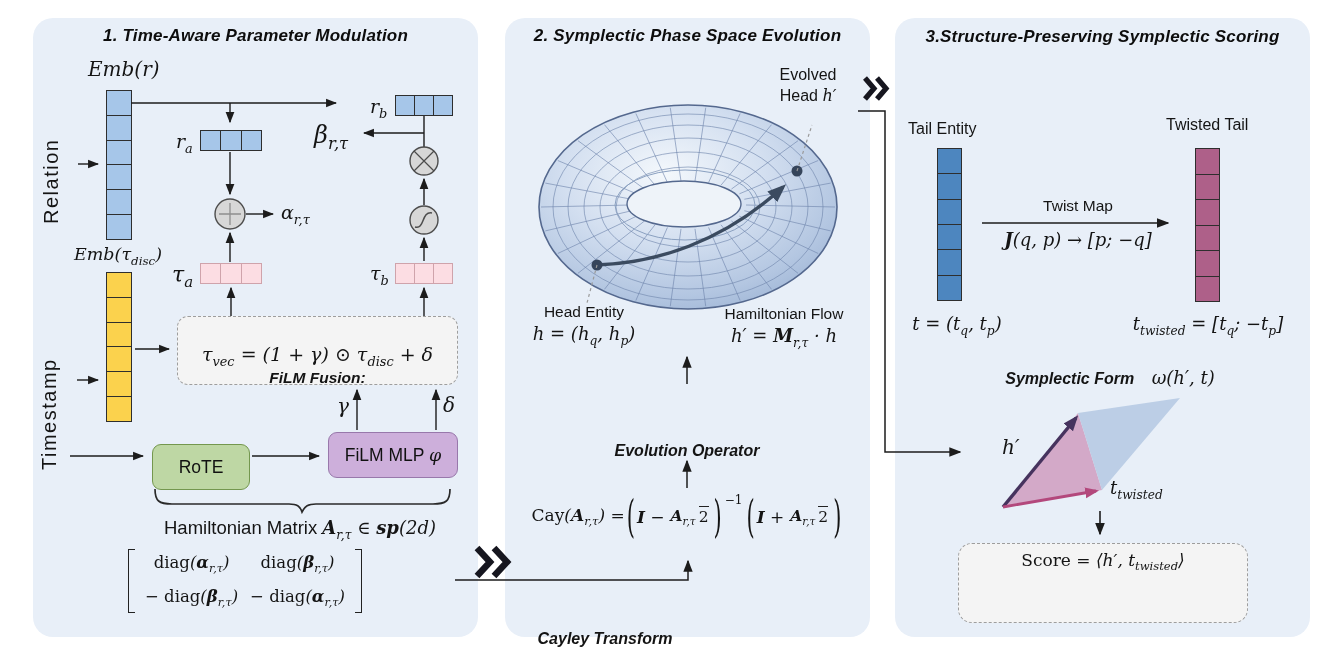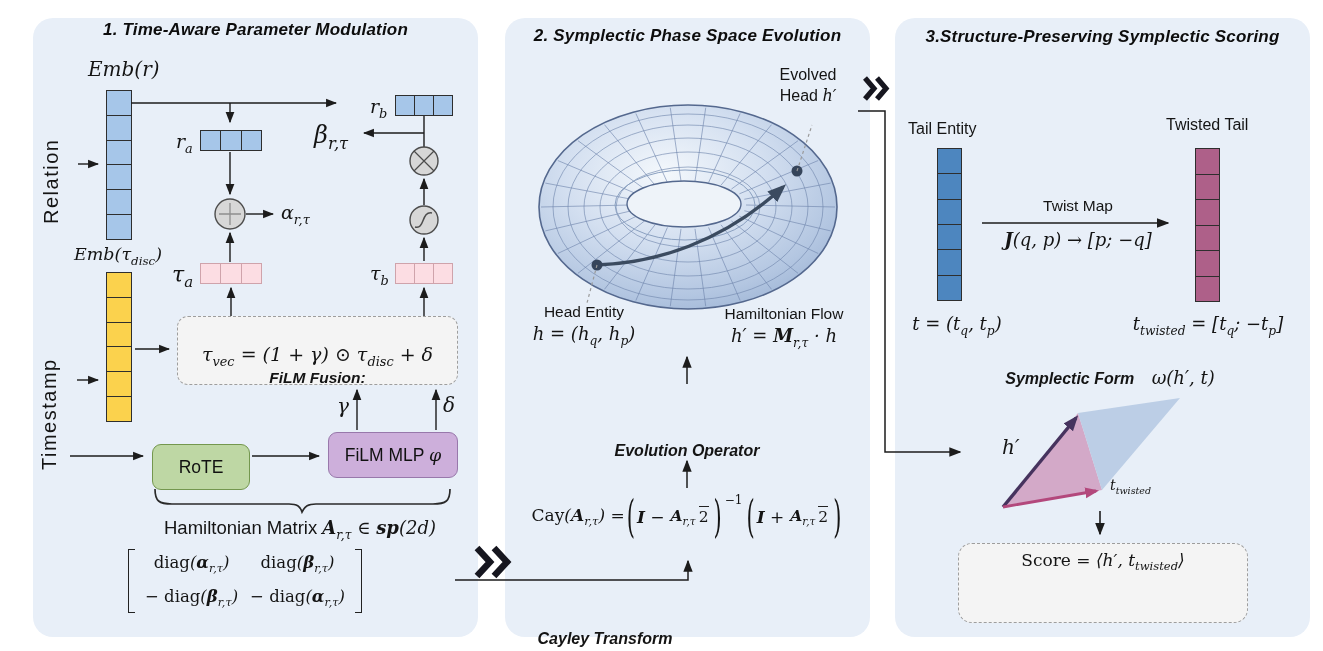--- a/index.html
+++ b/index.html
@@ -65,21 +65,21 @@
 </style>
 </head>
 <body>
 
 <div class="canvas">
 
   <div class="panel" id="panel1"></div>
   <div class="panel" id="panel2"></div>
   <div class="panel" id="panel3"></div>
 
-  <div class="lbl title ctr" style="left:35px;top:20px;width:441px;">1. Time-Aware Parameter Modulation</div>
+  <div class="lbl title ctr" style="left:35px;top:26px;width:441px;">1. Time-Aware Parameter Modulation</div>
 
   <div class="lbl math" style="left:88px;top:57px;font-size:20px;">Emb(r)</div>
   <div class="lbl vert sans" style="left:40px;top:128px;height:96px;">Relation</div>
   <div class="vec v c-relblue" style="left:106px;top:90px;width:26px;height:150px;">
       <div class="cell"></div>
       <div class="cell"></div>
       <div class="cell"></div>
       <div class="cell"></div>
       <div class="cell"></div>
       <div class="cell"></div>
@@ -224,21 +224,21 @@
 
   <div class="lbl math ctr" style="left:897px;top:313px;width:120px;font-size:18px;">t = (t<sub>q</sub>, t<sub>p</sub>)</div>
   <div class="lbl math ctr" style="left:1118px;top:313px;width:180px;font-size:18px;">t<sub>twisted</sub> = [t<sub>q</sub>; −t<sub>p</sub>]</div>
 
   <div class="lbl ctr" style="left:970px;top:367px;width:280px;">
     <span class="bt" style="font-size:16px;">Symplectic Form</span>
     <span class="math" style="font-size:18px;margin-left:13px;">ω(h′, t)</span>
   </div>
 
   <div class="lbl math" style="left:1002px;top:435px;font-size:20px;">h′</div>
-  <div class="lbl math" style="left:1110px;top:477px;font-size:14px;">t<sub>twisted</sub></div>
+  <div class="lbl math" style="left:1110px;top:477px;font-size:18px;">t<sub>twisted</sub></div>
 
   <div class="dashbox" style="left:958px;top:543px;width:290px;height:80px;border-radius:14px;"></div>
   <div class="lbl math ctr" style="left:958px;top:550px;width:290px;font-size:17px;z-index:3;"><span class="rm">Score</span> = ⟨h′, t<sub>twisted</sub>⟩</div>
 
   <svg class="overlay" width="1323" height="651" viewBox="0 0 1323 651">
     <defs>
       <marker id="ah" viewBox="0 0 9 7" refX="8" refY="3.5" markerWidth="8" markerHeight="7" orient="auto">
           <path d="M0,0 L9,3.5 L0,7 z" fill="#1c1c1c"></path>
         </marker>
       <marker id="ahf" viewBox="0 0 9 7" refX="7" refY="3.5" markerWidth="5.5" markerHeight="4.5" orient="auto">

